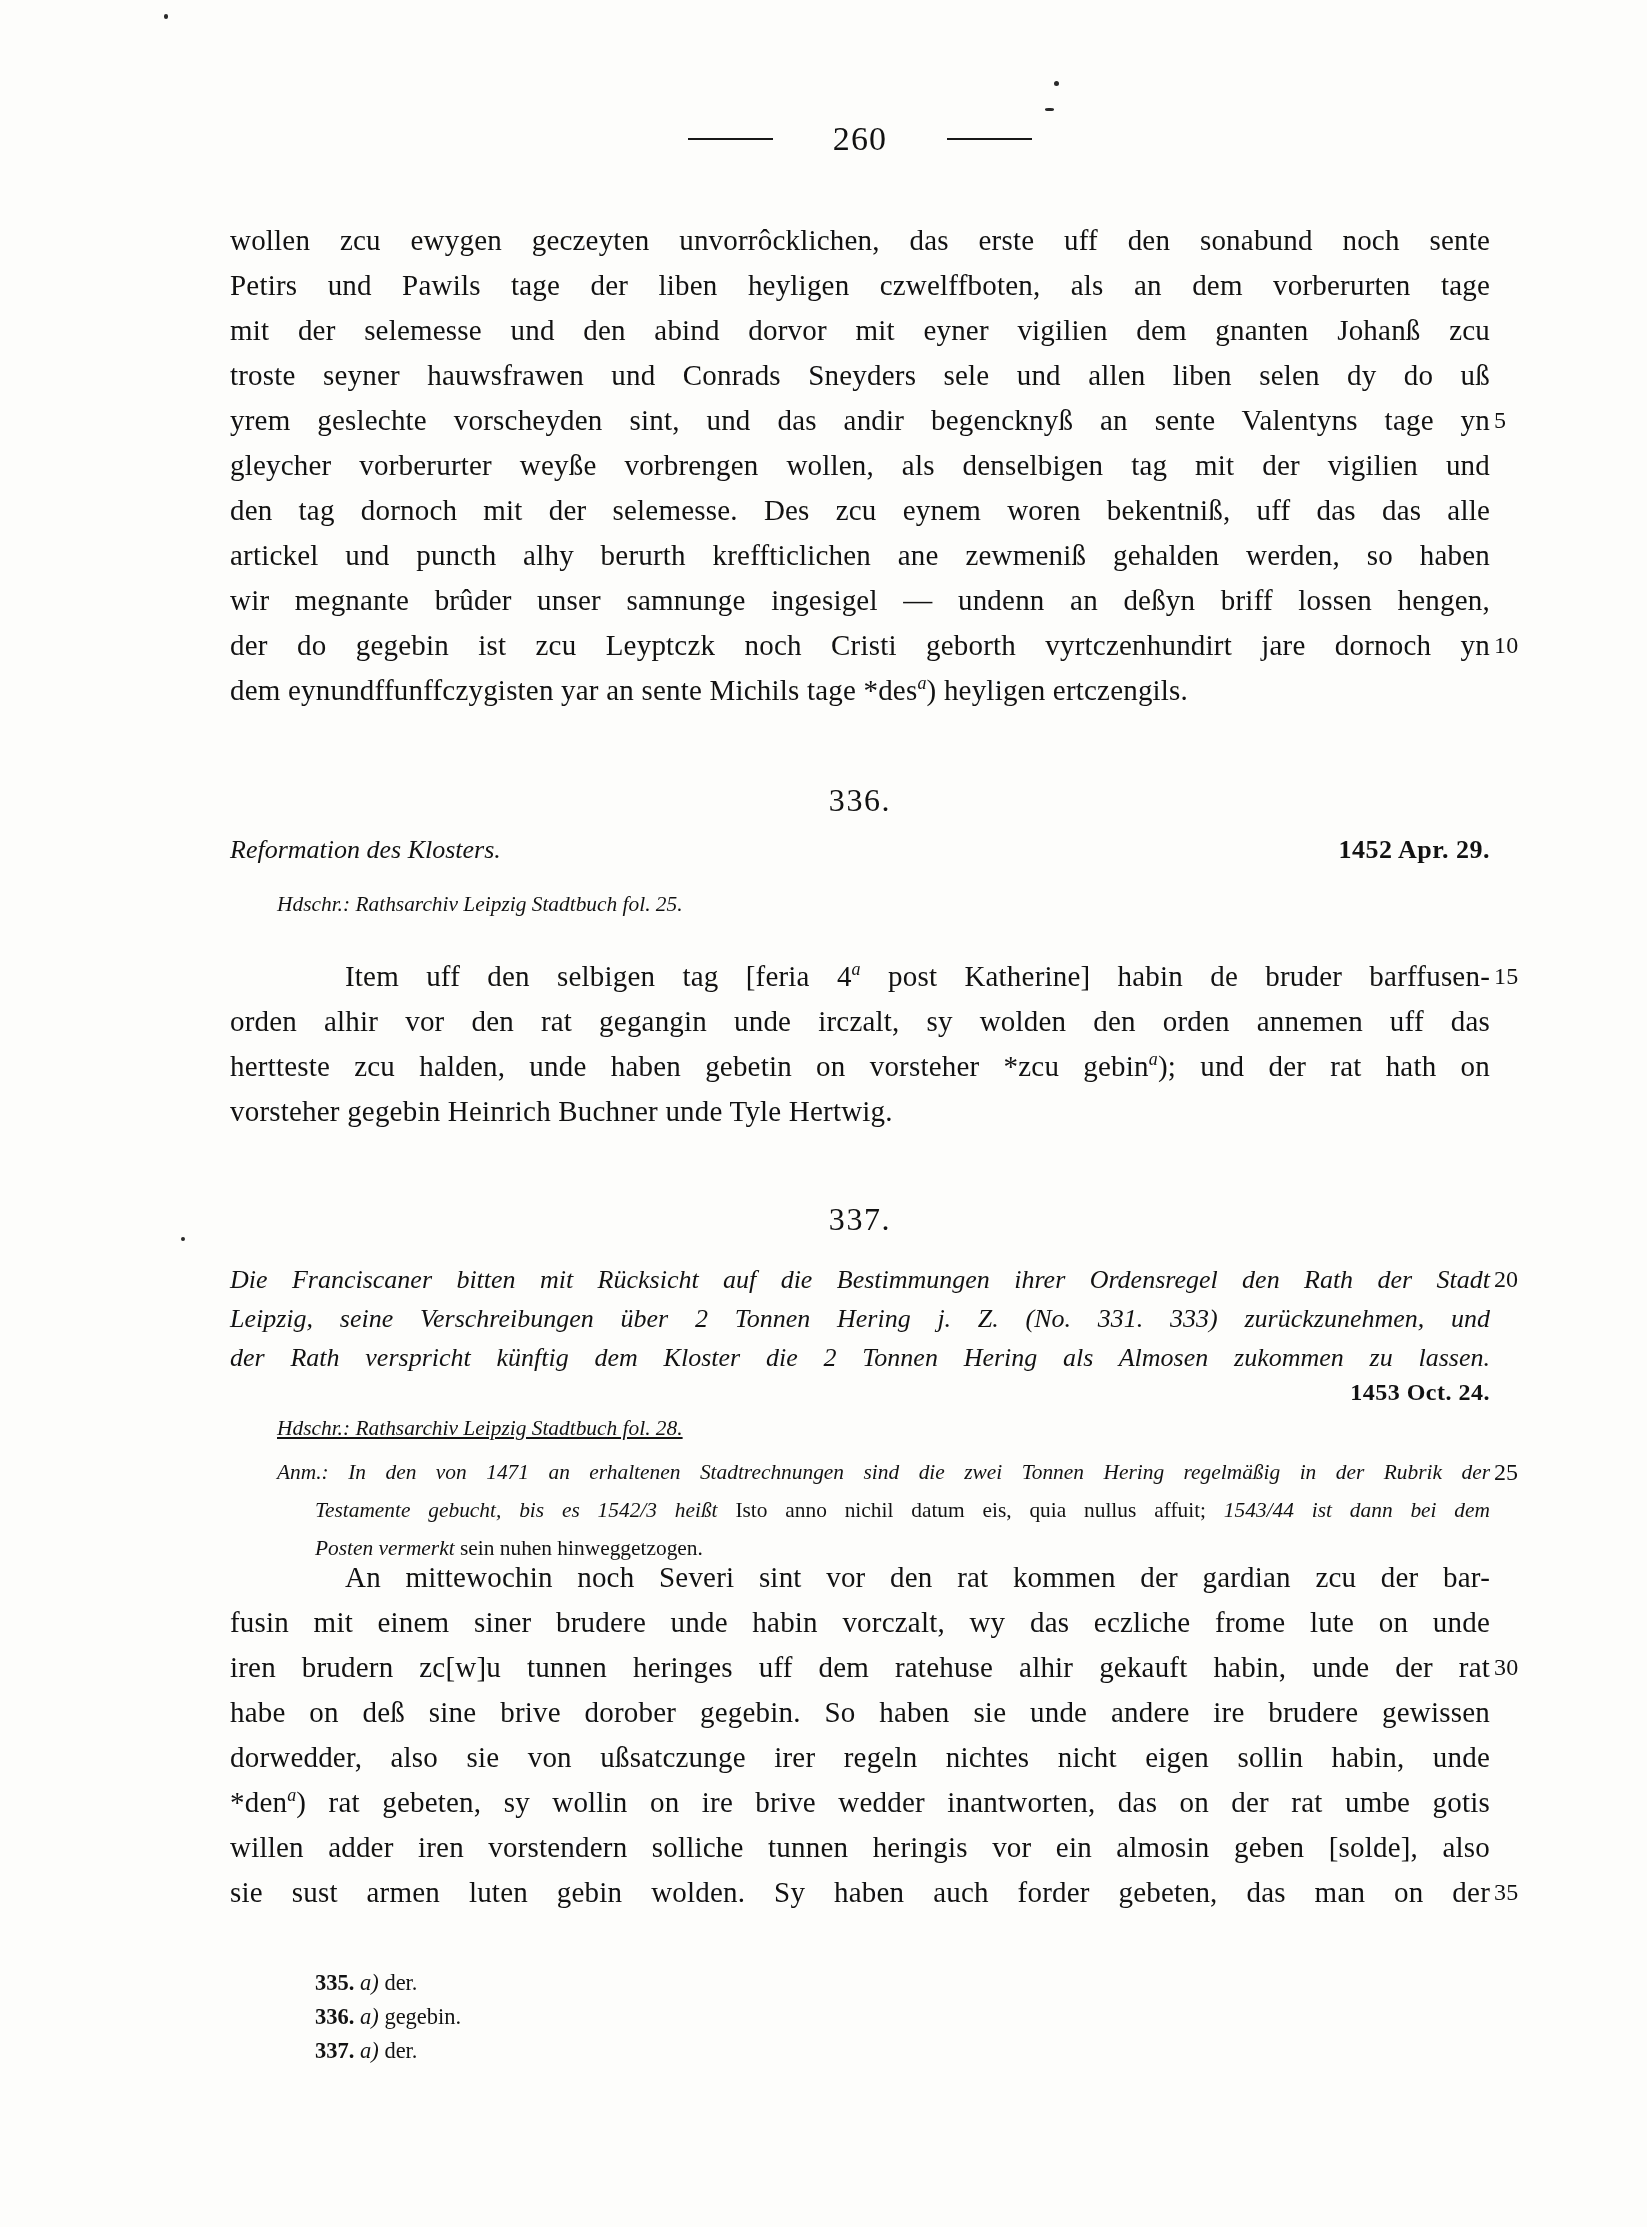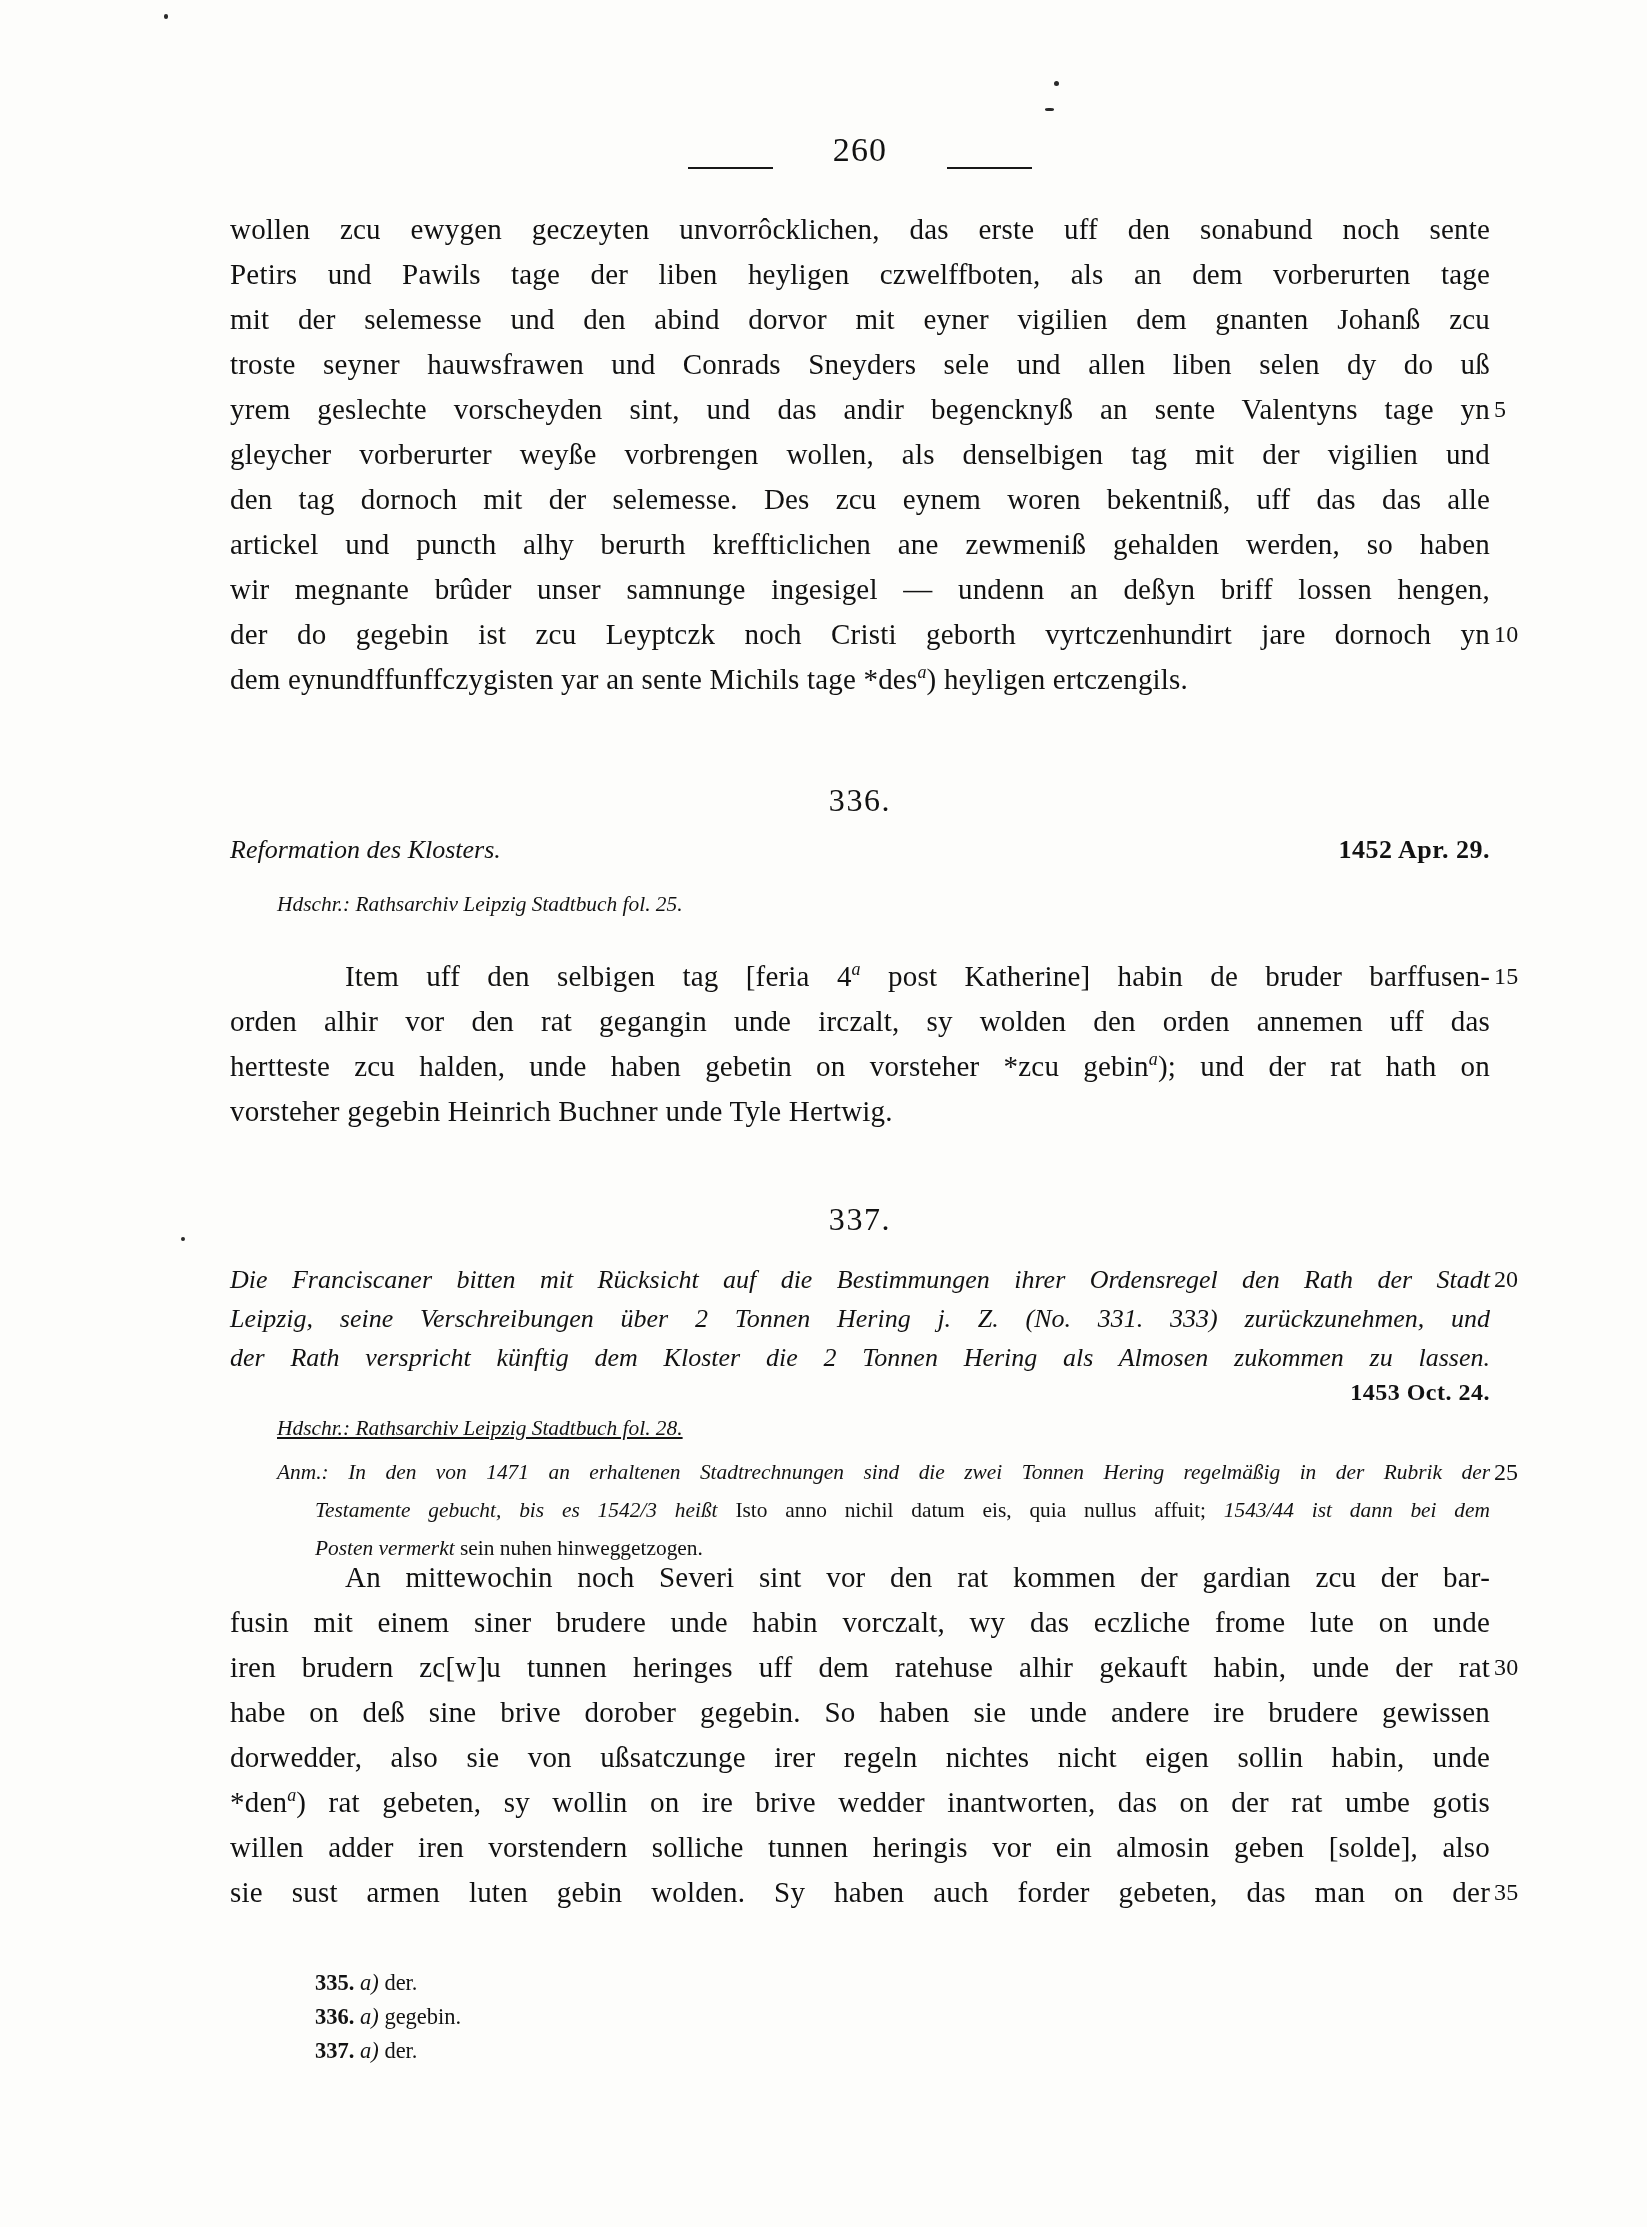--- a/index.html
+++ b/index.html
@@ -6,21 +6,21 @@
   body{
     width:1647px;height:2227px;
     background:#fdfdfb;
     color:#121212;
     font-family:"Liberation Serif","DejaVu Serif",serif;
     position:relative;
     overflow:hidden;
   }
   .col{position:absolute;left:230px;width:1260px;}
   
-  .pagehead{top:131px;display:flex;align-items:flex-end;justify-content:center;gap:60px;}
+  .pagehead{top:120px;display:flex;align-items:center;justify-content:center;gap:60px;}
   .rule{display:inline-block;width:85px;height:0;border-top:2.2px solid #181818;}
   .pagenum{font-size:34px;letter-spacing:1.1px;}
   
   .line{
     position:relative;
     font-size:29px;
     line-height:45px;height:45px;
     text-align:justify;
     -moz-text-align-last:justify;
     text-align-last:justify;
@@ -73,21 +73,21 @@
 </style>
 </head>
 <body>
 
 <div class="col pagehead">
   <span class="rule"></span>
   <span class="pagenum">260</span>
   <span class="rule"></span>
 </div>
 
-<div class="col" style="top:207px;">
+<div class="col" style="top:218px;">
   <div class="line">wollen zcu ewygen geczeyten unvorrôcklichen, das erste uff den sonabund noch sente</div>
   <div class="line">Petirs und Pawils tage der liben heyligen czwelffboten, als an dem vorberurten tage</div>
   <div class="line">mit der selemesse und den abind dorvor mit eyner vigilien dem gnanten Johanß zcu</div>
   <div class="line">troste seyner hauwsfrawen und Conrads Sneyders sele und allen liben selen dy do uß</div>
   <div class="line"><span>yrem geslechte vorscheyden sint, und das andir begencknyß an sente Valentyns tage yn</span><span class="mnum">5</span></div>
   <div class="line">gleycher vorberurter weyße vorbrengen wollen, als denselbigen tag mit der vigilien und</div>
   <div class="line">den tag dornoch mit der selemesse. Des zcu eynem woren bekentniß, uff das das alle</div>
   <div class="line">artickel und puncth alhy berurth kreffticlichen ane zewmeniß gehalden werden, so haben</div>
   <div class="line">wir megnante brûder unser samnunge ingesigel — undenn an deßyn briff lossen hengen,</div>
   <div class="line"><span>der do gegebin ist zcu Leyptczk noch Cristi geborth vyrtczenhundirt jare dornoch yn</span><span class="mnum">10</span></div>

